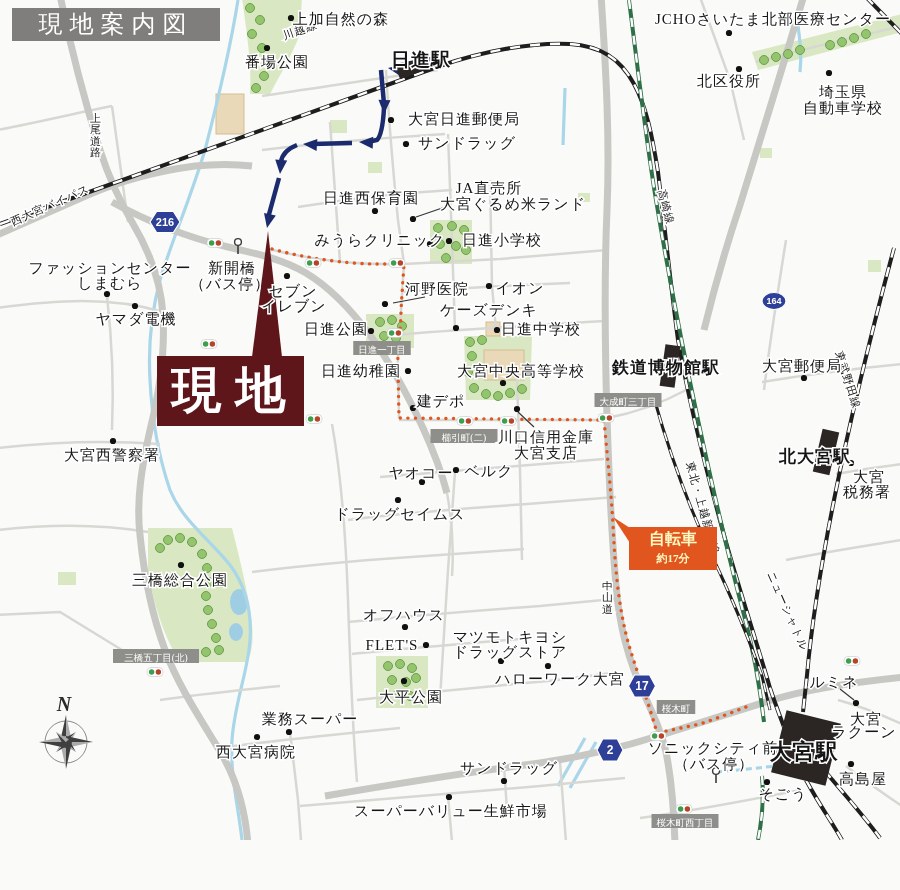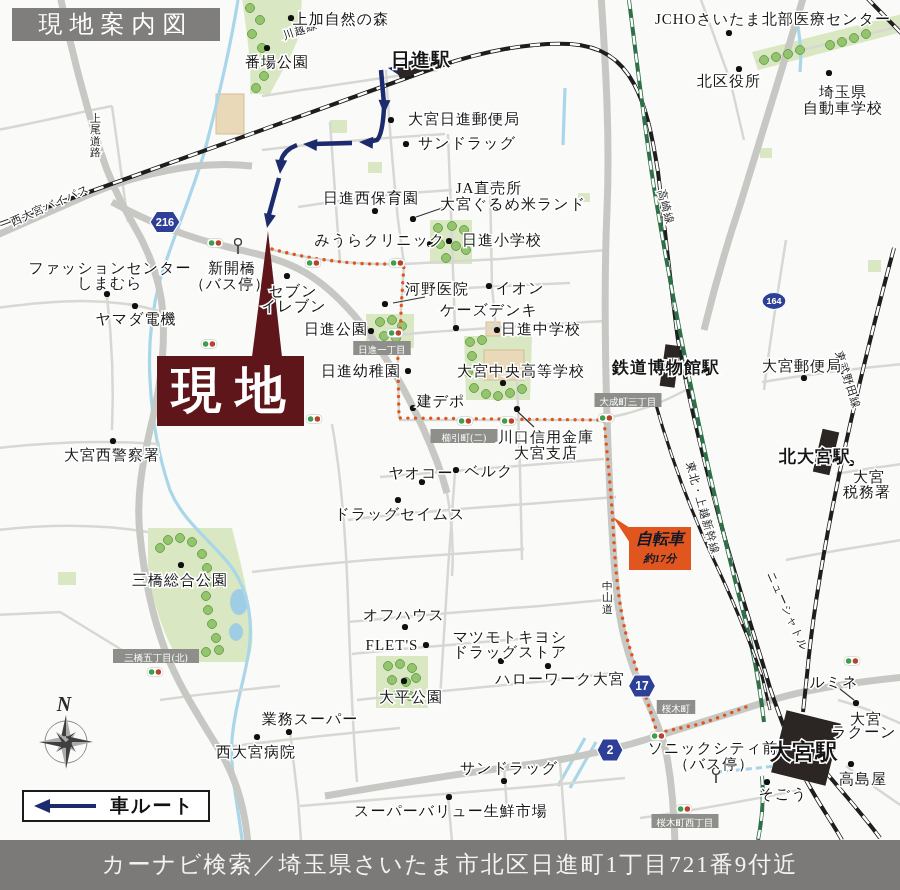--- a/index.html
+++ b/index.html
@@ -5,22 +5,22 @@
   html,body{margin:0;padding:0;background:#e8e8e6;}
   #stage{position:relative;width:900px;height:890px;overflow:hidden;background:#fafaf8;
          font-family:"Liberation Serif","DejaVu Serif",serif;}
   #map-svg{position:absolute;left:0;top:0;}
   .overlay{position:absolute;box-sizing:border-box;}
   #title-box{left:12px;top:8px;width:208px;height:33px;background:#7f7e7c;color:#fff;
     font-size:24px;letter-spacing:7px;text-align:center;line-height:33px;}
   #site-box{left:157px;top:356px;width:147px;height:70px;background:#5f161b;color:#fff;
     font-size:50px;font-weight:bold;letter-spacing:14px;text-align:center;line-height:68px;
     padding-left:10px;}
-  #bike-badge{left:629px;top:527px;width:62px;height:43px;background:#e0561e;color:#0f172a;
-    text-align:center;font-weight:bold;font-style:italic;}
+  #bike-badge{left:629px;top:527px;width:88px;height:43px;background:#e0561e;color:#fef9c3;
+    text-align:center;font-weight:bold;}
   #bike-badge .l1{font-size:16px;line-height:20px;margin-top:2px;}
   #bike-badge .l2{font-size:11px;line-height:18px;}
   #legend-box{left:22px;top:790px;width:188px;height:32px;background:#fff;border:2px solid #1b1b1b;
     display:flex;align-items:center;}
   #legend-box .arrow{margin-left:10px;}
   #legend-box .txt{font-family:"Liberation Sans","DejaVu Sans",sans-serif;
     font-size:19px;font-weight:bold;color:#111;margin-left:12px;letter-spacing:2px;}
   #footer-bar{left:0;top:840px;width:900px;height:50px;background:#7b7a78;color:#f4f3f1;
     font-size:23px;text-align:center;line-height:50px;letter-spacing:2px;}
 </style>
@@ -400,24 +400,14 @@
 
   <div class="overlay" id="site-box">
     <span>現地</span>
   </div>
 
   <div class="overlay" id="bike-badge">
     <div class="l1">自転車</div>
     <div class="l2">約17分</div>
   </div>
 
-  <div class="overlay" id="legend-box">
-    <svg class="arrow" width="64" height="14">
-      <line x1="62" y1="7" x2="12" y2="7" stroke="#1c2a6e" stroke-width="4"></line>
-      <polygon points="0,7 16,0 16,14" fill="#1c2a6e"></polygon>
-    </svg>
-    <span class="txt">車ルート</span>
-  </div>
-
-  <div class="overlay" id="footer-bar">
-    <span>カーナビ検索／埼玉県さいたま市北区日進町1丁目721番9付近</span>
-  </div>
+
 </div>
 
 </body></html>

